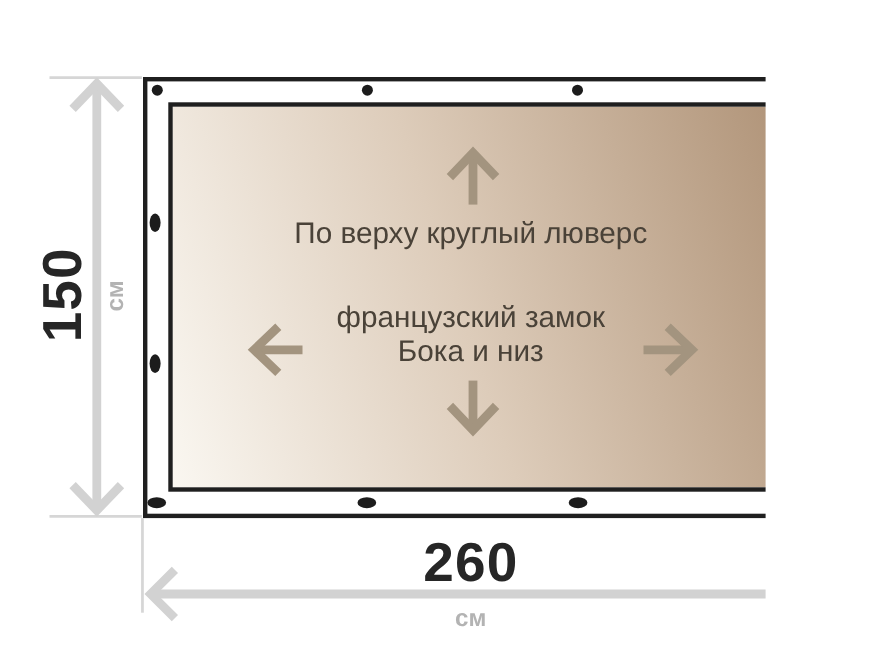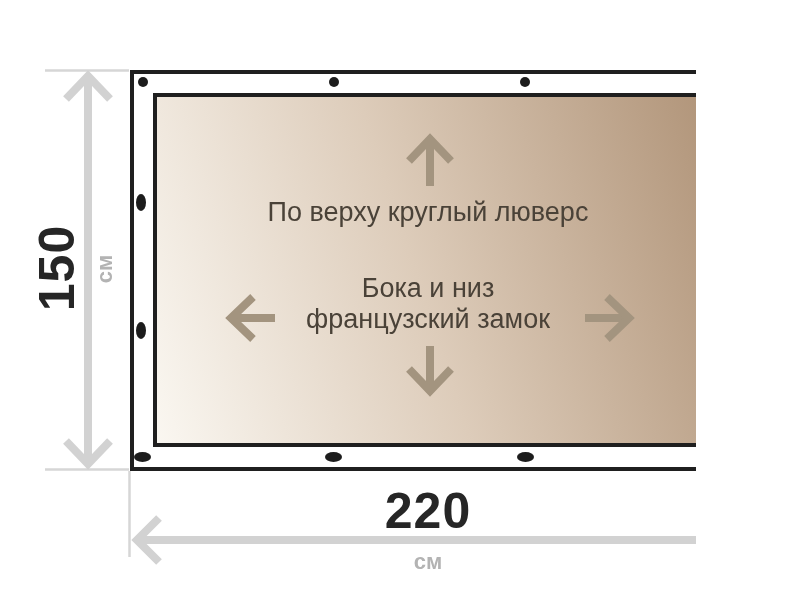--- a/index.html
+++ b/index.html
@@ -188,22 +188,22 @@
       </g>
       <g>
         <line x1="585" y1="318" x2="627" y2="318"></line>
         <polyline points="607,297 629,318 607,339"></polyline>
       </g>
     </g>
   </svg>
 
   <div class="tarp-top-label">По верху круглый люверс</div>
   <div class="tarp-center-label">
+    <div>французский замок</div>
     <div>Бока и низ</div>
-    <div>французский замок</div>
   </div>
 
   <div class="dim-height-value">150</div>
   <div class="dim-height-unit">см</div>
-  <div class="dim-width-value">220</div>
+  <div class="dim-width-value">260</div>
   <div class="dim-width-unit">см</div>
 
 </div>
 
 </body></html>

